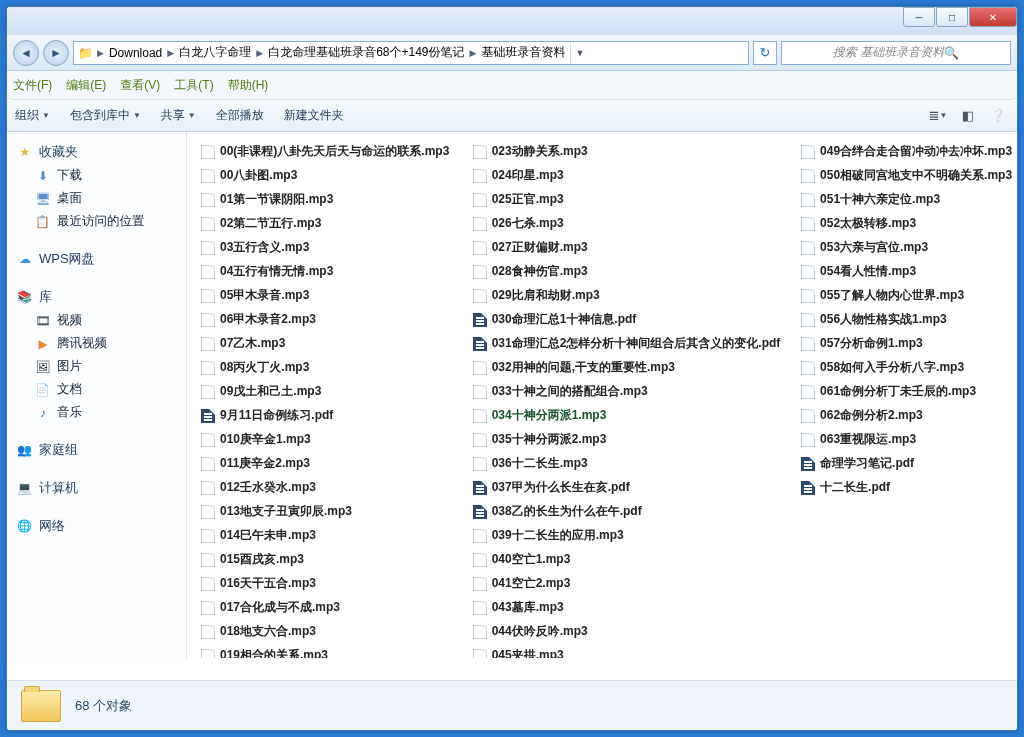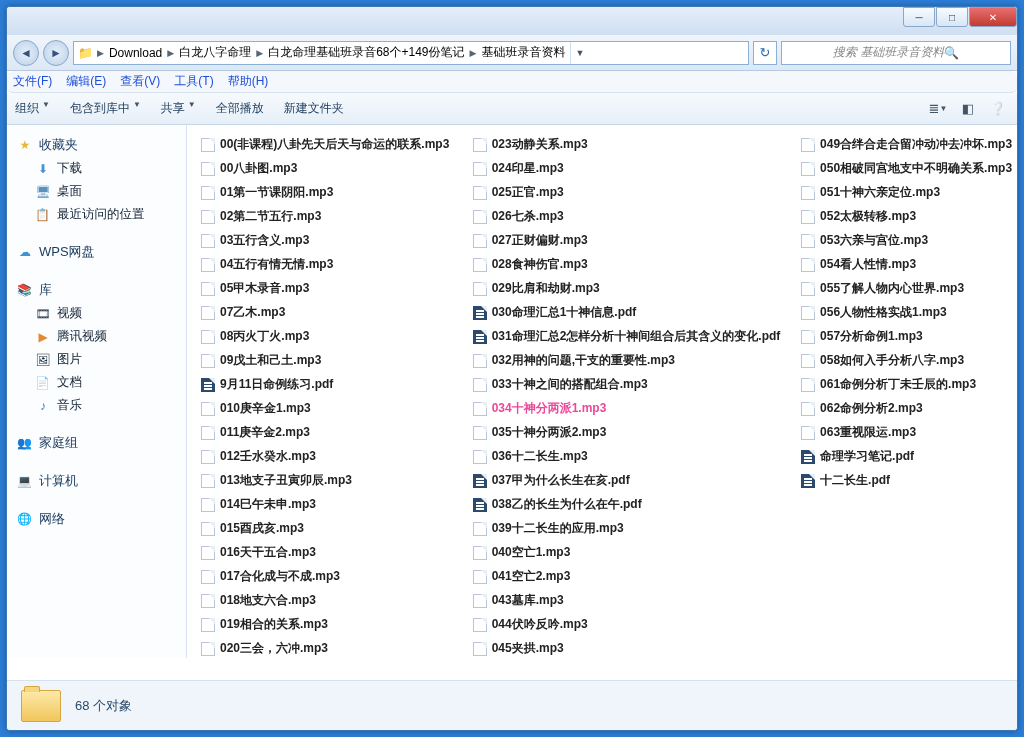--- a/index.html
+++ b/index.html
@@ -14,25 +14,25 @@
 .navbar { height: 36px; background: linear-gradient(#f0f5fb,#dce8f6); border-bottom: 1px solid #b6c9de; display: flex; align-items: center; padding: 0 6px; gap: 4px; }
 .nav-arrow { width: 26px; height: 26px; border-radius: 50%; background: radial-gradient(#e8f0fa,#b9d0ea); border: 1px solid #8aa7c7; display: flex; align-items: center; justify-content: center; color: #34557c; font-size: 12px; }
 .addressbar { flex: 1; height: 24px; background: #fff; border: 1px solid #8bb0d8; display: flex; align-items: center; font-size: 12px; padding: 0 4px; gap: 3px; overflow: hidden; }
 .crumb { color: #000000; padding: 0 2px; cursor: default; white-space: nowrap; }
 .crumb-sep { color: #567; font-size: 9px; }
 .addr-drop { width: 18px; height: 22px; border-left: 1px solid #cfe0f1; color: #456; font-size: 9px; display: flex; align-items: center; justify-content: center; }
 .refresh-btn { width: 24px; height: 24px; border: 1px solid #8bb0d8; background: #fff; color: #2a6db5; display: flex; align-items: center; justify-content: center; font-size: 13px; }
 .searchbox { width: 230px; height: 24px; border: 1px solid #8bb0d8; background: #fff; display: flex; align-items: center; padding: 0 4px; color: #888; font-size: 12px; font-style: italic; justify-content: center; }
 .search-icon { color: #2a6db5; font-style: normal; }
 
-.menubar { height: 22px; background: #f4f8fc; border-bottom: 1px solid #d5e1ee; display: flex; align-items: center; padding: 0 6px; font-size: 12px; color: #1d4ed8; gap: 14px; border-radius: 6px; }
+.menubar { height: 29px; background: #f4f8fc; border-bottom: 1px solid #d5e1ee; display: flex; align-items: center; padding: 0 6px; font-size: 12px; color: #4d7c0f; gap: 14px; border-radius: 6px; }
 .menubar span { cursor: default; }
 
 .toolbar { height: 32px; background: linear-gradient(#f6fafd,#e6eff8); border-bottom: 1px solid #c7d7e8; display: flex; align-items: center; padding: 0 8px; font-size: 12px; color: #1d3b5b; gap: 20px; }
-.toolbar .tool { cursor: default; display: flex; align-items: flex-start; gap: 3px; }
+.toolbar .tool { cursor: default; display: flex; align-items: center; gap: 3px; }
 .tool-drop { font-size: 8px; color: #456; }
 .toolbar-right { margin-left: auto; display: flex; gap: 8px; align-items: center; color: #456; }
 .tb-icon { width: 22px; height: 20px; border: 1px solid transparent; display: flex; align-items: center; justify-content: center; font-size: 13px; }
 
 .body { flex: 1; display: flex; overflow: hidden; }
 .sidebar { width: 180px; border-right: 1px solid #d9e4f0; background: #fbfdff; padding: 8px 4px; font-size: 12.5px; overflow-y: auto; }
 .side-group { margin-bottom: 14px; }
 .side-head { display: flex; align-items: center; gap: 6px; padding: 3px 6px; color: #1a3a5e; font-size: 13px; }
 .side-item { display: flex; align-items: center; gap: 6px; padding: 3px 6px 3px 24px; color: #123; cursor: default; }
 .sicon { width: 16px; height: 14px; display: inline-flex; align-items: center; justify-content: center; font-size: 12px; }
@@ -40,21 +40,21 @@
 .cloud { color: #3b93d8; }
 .lib { color: #d89a3b; }
 .home { color: #6a8fb5; }
 .comp { color: #5a7a9a; }
 .net { color: #5a7a9a; }
 
 .filepane { flex: 1; overflow: auto; padding: 10px 12px 50px; font-size: 12px; color: #222; }
 .columns { display: flex; gap: 30px; }
 .col { display: flex; flex-direction: column; gap: 5px; min-width: 0; font-weight: bold; }
 .file { display: flex; align-items: center; gap: 5px; white-space: nowrap; cursor: default; padding: 1px 2px; }
-.file.sel { color: #ec4899; }
+.file.sel { color: #14532d; }
 .ficon { width: 14px; height: 14px; flex: none; display: inline-block; border: 1px solid #b8c6d6; background: #fff; position: relative; }
 .ficon::before { content: ""; position: absolute; right: -1px; top: -1px; border: 3px solid transparent; border-top-color: #e8eef5; border-right-color: #e8eef5; }
 .ficon.pdf { background: #2c4a6e; border-color: #2c4a6e; }
 .ficon.pdf::after { content: ""; position: absolute; left: 2px; top: 3px; width: 8px; height: 2px; background: #fff; box-shadow: 0 3px 0 #fff, 0 6px 0 #fff; }
 
 .statusbar { height: 50px; background: #f0f5fb; border-top: 1px solid #d5e1ee; display: flex; align-items: center; padding: 0 14px; gap: 14px; font-size: 13px; color: #2a4a6a; margin-top: 22px; }
 .folder-icon { width: 40px; height: 32px; background: linear-gradient(#fde9a9,#f1c65c); border: 1px solid #d4a83f; border-radius: 2px; position: relative; }
 .folder-icon::before { content: ""; position: absolute; top: -5px; left: 2px; width: 14px; height: 5px; background: #f6d77d; border: 1px solid #d4a83f; border-bottom: none; border-radius: 2px 2px 0 0; }
 </style>
 </head>
@@ -220,20 +220,24 @@
             <div class="file">
               <span class="ficon"></span>
               <span>04五行有情无情.mp3</span>
             </div>
             <div class="file">
               <span class="ficon"></span>
               <span>05甲木录音.mp3</span>
             </div>
             <div class="file">
               <span class="ficon"></span>
+              <span>06甲木录音2.mp3</span>
+            </div>
+            <div class="file">
+              <span class="ficon"></span>
               <span>07乙木.mp3</span>
             </div>
             <div class="file">
               <span class="ficon"></span>
               <span>08丙火丁火.mp3</span>
             </div>
             <div class="file">
               <span class="ficon"></span>
               <span>09戊土和己土.mp3</span>
             </div>

